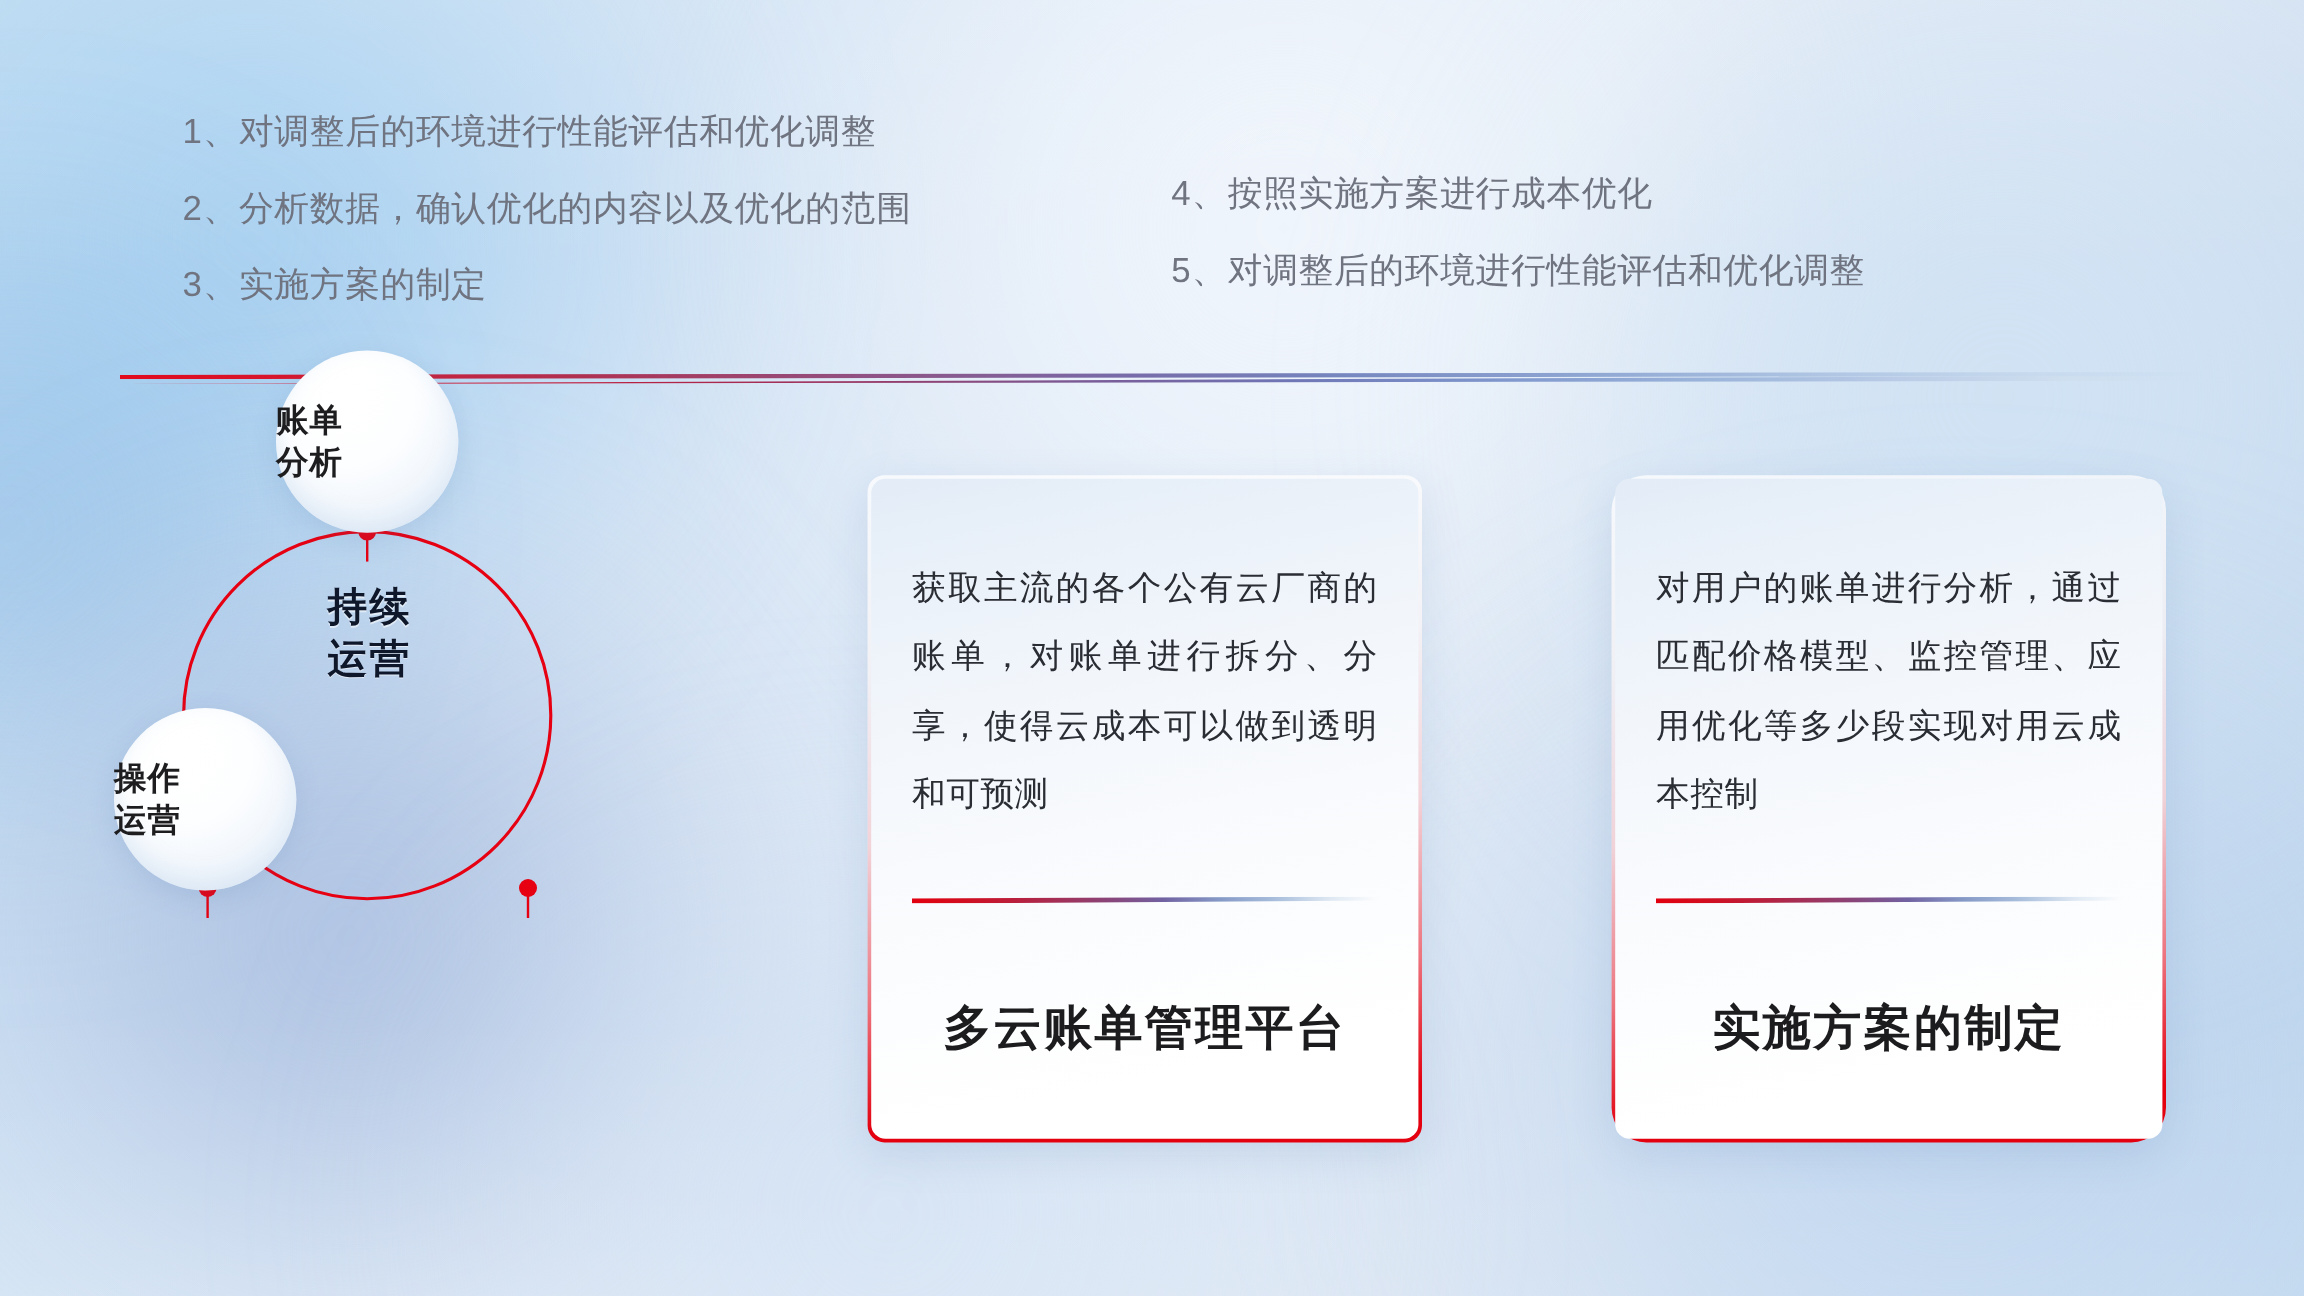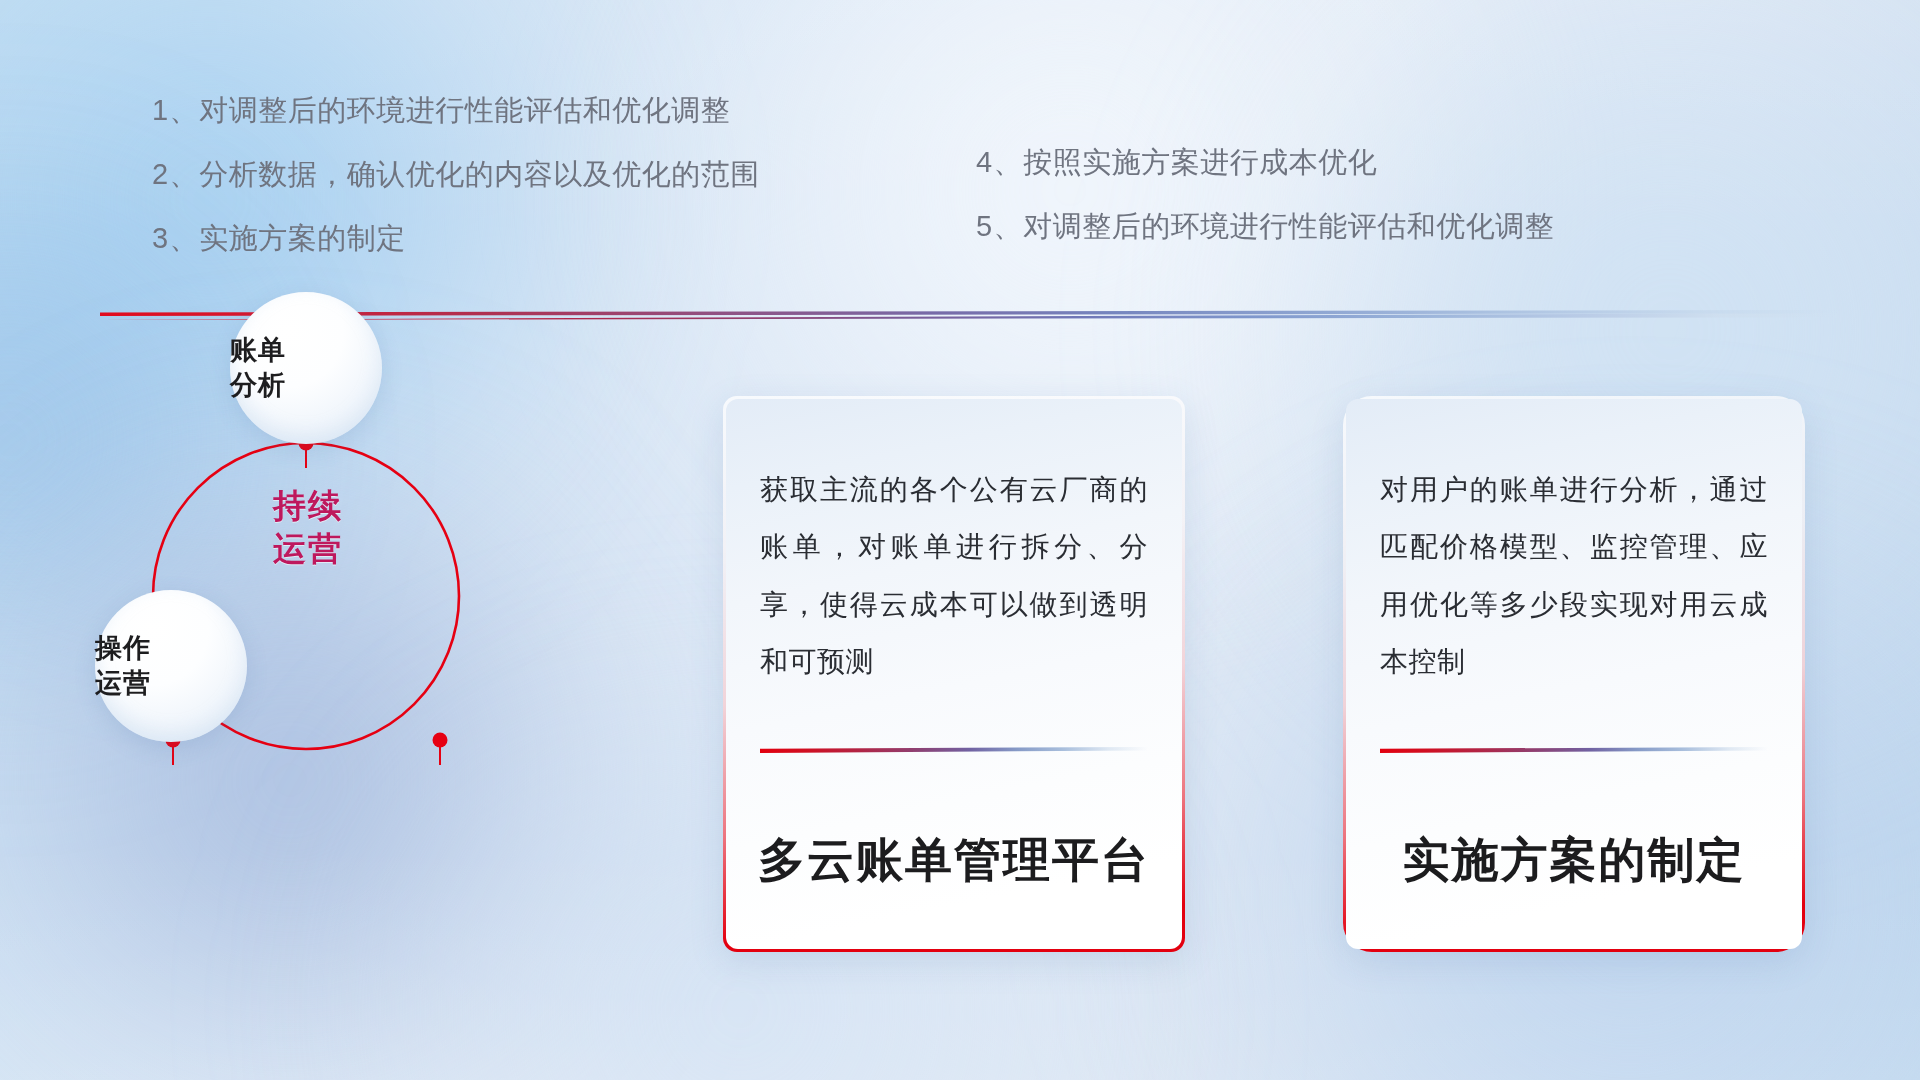--- a/index.html
+++ b/index.html
@@ -87,21 +87,21 @@
     position:absolute; left:0; right:0; top:50%; transform:translateY(-50%);
     color:#1d1d1f; font-weight:700;
     font-size:27px; line-height:1.28; letter-spacing:1px;
     font-family:"Liberation Sans","DejaVu Sans",sans-serif;
   }
   .b-top{ left:135px; top:-58px; width:152px; height:152px; }
   .b-left{ left:0px;   top:240px; width:152px; height:152px; }
   .b-right{ left:270px; top:240px; width:152px; height:152px; }
   .center-label{
     position:absolute; left:118px; top:135px; width:190px;
-    text-align:center; color:#be185d; font-weight:800;
+    text-align:center; color:#0f172a; font-weight:800;
     font-size:33px; line-height:1.3; letter-spacing:2px;
     text-shadow:0 1px 0 rgba(255,255,255,.55);
     font-family:"Liberation Sans","DejaVu Sans",sans-serif;
   }
 
   
   .card{
     position:absolute; z-index:3; width:462px; height:556px;
     border-radius:14px;
     padding:3px;
@@ -134,21 +134,21 @@
   .card-rule{
     position:absolute; left:34px; top:348px; width:388px; height:6px;
     background:linear-gradient(90deg,
         #e2000f 0%, #d00f22 12%, #b12546 26%, #8a4478 42%,
         #7162a2 54%, #8599c6 66%, #a8bedc 78%,
         rgba(200,216,234,.55) 90%, rgba(200,216,234,0) 100%);
     clip-path:polygon(0 30%, 100% 0, 100% 58%, 0 100%);
   }
   .card-title{
     position:absolute; left:0; right:0; top:430px; text-align:center;
-    font-size:47px; font-weight:800; color:#1c1c1e; letter-spacing:2px;
+    font-size:40px; font-weight:800; color:#1c1c1e; letter-spacing:2px;
     font-family:"Liberation Sans","DejaVu Sans",sans-serif;
   }
 </style>
 </head>
 <body>
 
 <div id="bg">
   <div class="bg-base"></div>
   <div class="glow g1"></div>
   <div class="glow g7"></div>

